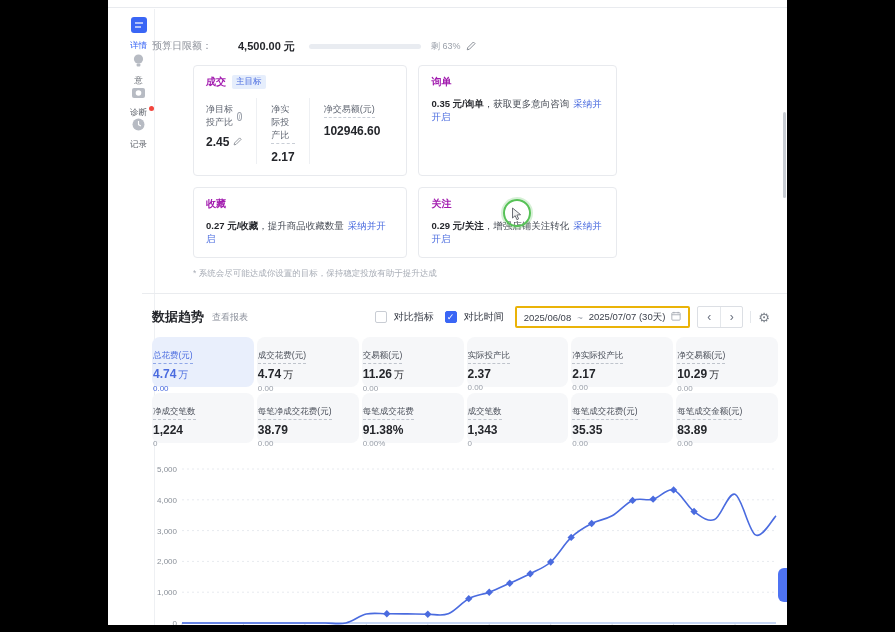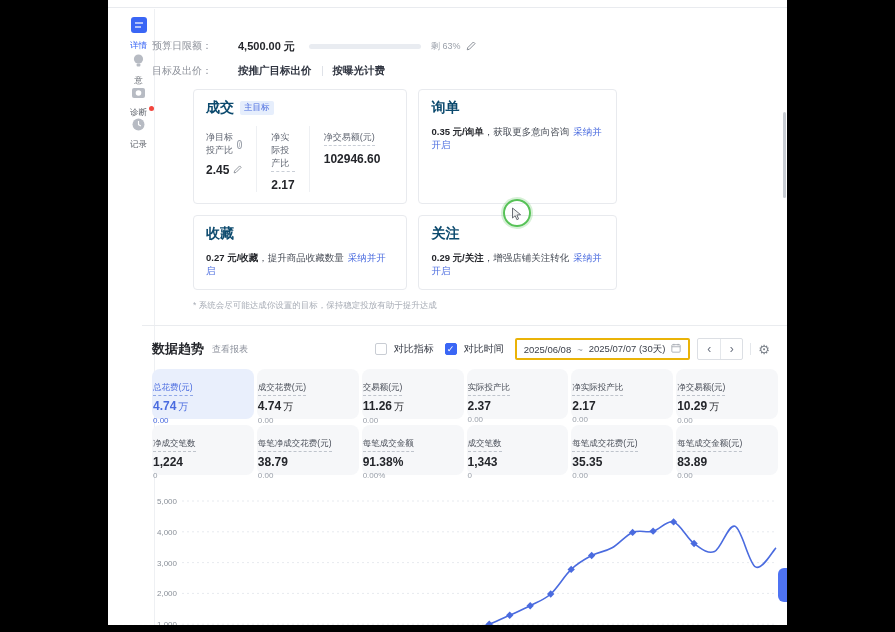--- a/index.html
+++ b/index.html
@@ -26,21 +26,21 @@
   .pbar-fill { height:100%; background:#5b7cf0; border-radius:3px; }
   .remain { font-size:9px; color:#9aa0aa; margin-right:6px; }
 
   .goal-row { margin-top:8px; display:flex; align-items:center; height:16px; }
   .bid-opt { font-size:10.5px; color:#2f3440; font-weight:bold; }
   .bid-sep { width:1px; height:10px; background:#dfe2e8; margin:0 10px; }
 
   .goal-cards { margin:10px 0 0 41px; width:424px; display:grid; grid-template-columns:1fr 1fr; gap:11px; }
   .gcard { border:1px solid #e8eaee; border-radius:4px; padding:9px 12px 11px 12px; min-height:60px; background:#fff; }
   .gtitle-row { display:flex; align-items:center; margin-bottom:9px; }
-  .gtitle { font-size:14px; font-weight:bold; color:#0c4a6e; }
+  .gtitle { font-size:10px; font-weight:bold; color:#a21caf; }
   .gbadge { margin-left:6px; font-size:8.5px; color:#4a6bdf; background:#e6eefc; border-radius:2px; padding:1px 4px; }
   .gmetrics { display:flex; }
   .gm { padding:0 14px; border-left:1px solid #eef0f3; }
   .gm:first-child { padding-left:0; border-left:none; }
   .gm-label { font-size:9px; color:#5e6470; display:inline-flex; align-items:center; gap:3px; }
   .gm-label.dashed { border-bottom:1px dashed #c9ced6; padding-bottom:1px; }
   .gm-value { font-size:12px; font-weight:bold; color:#24262b; margin-top:6px; display:flex; align-items:center; gap:4px; }
   .gdesc { font-size:9.5px; color:#434852; margin-top:2px; }
   .gdesc b { color:#24262b; }
   .glink { color:#4a6bdf; cursor:pointer; margin-left:4px; }
@@ -142,26 +142,20 @@
         <span class="budget-val">4,500.00 元</span>
         <span class="pbar"><span class="pbar-fill" id="pbar-fill" style="width: 45%;"></span></span>
         <span class="remain">剩 63%</span>
         <span style="cursor:pointer;">
           <svg width="10" height="10" viewBox="0 0 16 16">
               <path d="M11.8 1.6l2.6 2.6-9 9-3.4.8.8-3.4z" fill="none" stroke="#7a8089" stroke-width="1.4"></path>
             </svg>
         </span>
       </div>
 
-      <div class="goal-row">
-        <span class="form-label">目标及出价：</span>
-        <span class="bid-opt">按推广目标出价</span>
-        <span class="bid-sep"></span>
-        <span class="bid-opt">按曝光计费</span>
-      </div>
 
       <div class="goal-cards">
 
         <div class="gcard">
           <div class="gtitle-row">
             <span class="gtitle">成交</span>
             <span class="gbadge">主目标</span>
           </div>
           <div class="gmetrics">
             <div class="gm">
@@ -244,21 +238,21 @@
 
       <div class="metric-grid" id="metric-grid">
         <div class="mcard selected"><span class="mlabel">总花费(元)</span><div class="mvalue"><b>4.74</b><span class="munit">万</span></div><div class="msub">0.00</div></div>
         <div class="mcard"><span class="mlabel">成交花费(元)</span><div class="mvalue"><b>4.74</b><span class="munit">万</span></div><div class="msub">0.00</div></div>
         <div class="mcard"><span class="mlabel">交易额(元)</span><div class="mvalue"><b>11.26</b><span class="munit">万</span></div><div class="msub">0.00</div></div>
         <div class="mcard"><span class="mlabel">实际投产比</span><div class="mvalue"><b>2.37</b><span class="munit"></span></div><div class="msub">0.00</div></div>
         <div class="mcard"><span class="mlabel">净实际投产比</span><div class="mvalue"><b>2.17</b><span class="munit"></span></div><div class="msub">0.00</div></div>
         <div class="mcard"><span class="mlabel">净交易额(元)</span><div class="mvalue"><b>10.29</b><span class="munit">万</span></div><div class="msub">0.00</div></div>
         <div class="mcard"><span class="mlabel">净成交笔数</span><div class="mvalue"><b>1,224</b><span class="munit"></span></div><div class="msub">0</div></div>
         <div class="mcard"><span class="mlabel">每笔净成交花费(元)</span><div class="mvalue"><b>38.79</b><span class="munit"></span></div><div class="msub">0.00</div></div>
-        <div class="mcard"><span class="mlabel">每笔成交金额</span><div class="mvalue"><b>91.38%</b><span class="munit"></span></div><div class="msub">0.00%</div></div>
+        <div class="mcard"><span class="mlabel">每笔成交花费</span><div class="mvalue"><b>91.38%</b><span class="munit"></span></div><div class="msub">0.00%</div></div>
         <div class="mcard"><span class="mlabel">成交笔数</span><div class="mvalue"><b>1,343</b><span class="munit"></span></div><div class="msub">0</div></div>
         <div class="mcard"><span class="mlabel">每笔成交花费(元)</span><div class="mvalue"><b>35.35</b><span class="munit"></span></div><div class="msub">0.00</div></div>
         <div class="mcard"><span class="mlabel">每笔成交金额(元)</span><div class="mvalue"><b>83.89</b><span class="munit"></span></div><div class="msub">0.00</div></div>
       </div>
 
       <div class="chart-wrap">
         <svg id="trend-chart" width="632" height="198">
             <text x="25" y="169" text-anchor="end" font-size="8" fill="#8a9099">0</text>
             <line x1="30" y1="135.2" x2="624" y2="135.2" stroke="#e7eaef" stroke-width="1" stroke-dasharray="2 3"></line>
             <text x="25" y="138.2" text-anchor="end" font-size="8" fill="#8a9099">1,000</text>

